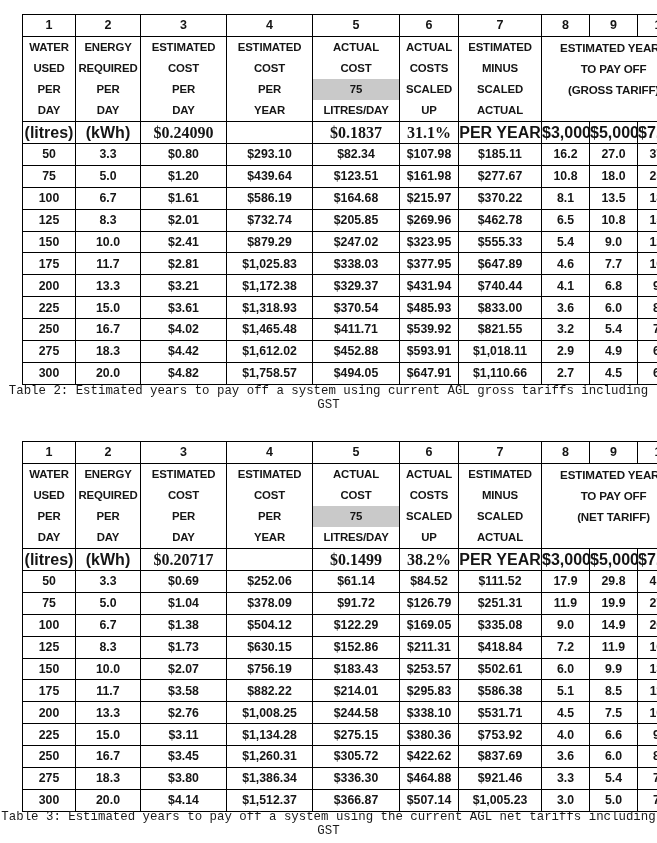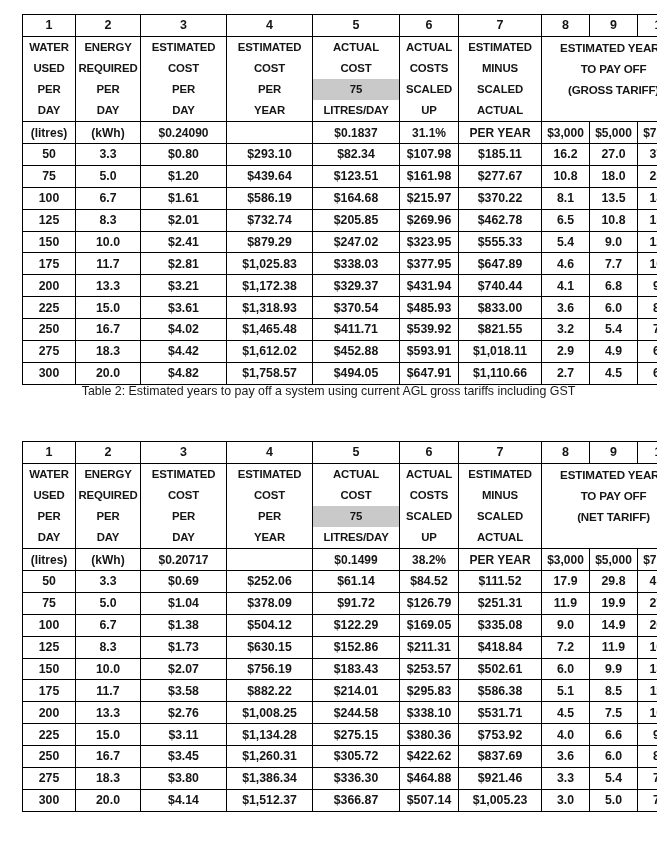--- a/index.html
+++ b/index.html
@@ -82,46 +82,47 @@
     background: #c9c9c9;
   }
   td.hdr.span3 {
     font-size: 11.6px;
   }
   td.hdr.span3 .hline { height: 21px; line-height: 21px; }
   td.hdr.span3 .hline.blank { visibility: hidden; }
 
   tr.unitrow td {
     height: 21px;
-    font-size: 12px;
+    font-size: 16px;
     font-weight: bold;
   }
   td.shaded {
     background: #c9c9c9;
+    font-family: Liberation Serif, serif;
   }
 
   tr.datarow td {
     height: 20.9px;
     font-size: 12.3px;
     font-weight: bold;
   }
 
   
   .gsepL { border-left-width: 1.6px; }
   .gsepR { border-right-width: 1.6px; }
 
   .caption {
     position: absolute;
     left: 0;
     width: 657px;
     text-align: center;
     font-size: 12.4px;
     font-weight: normal;
     color: #1a1a1a;
-    font-family: Liberation Sans, sans-serif;
+    font-family: Liberation Mono, monospace;
   }
   #caption1 { top: 384px; }
   #caption2 { top: 810px; }
 </style>
 </head>
 <body>
 
 <div class="page">
 
   <div class="tbl-wrap" id="table1-wrap">
@@ -569,14 +570,15 @@
             <td>$507.14</td>
             <td class="gsepR">$1,005.23</td>
             <td class="gsepL">3.0</td>
             <td>5.0</td>
             <td>7.0</td>
           </tr>
         </tbody>
     </table>
   </div>
 
+  <div class="caption" id="caption2">Table 3: Estimated years to pay off a system using the current AGL net tariffs including GST</div>
 
 </div>
 
 </body></html>

